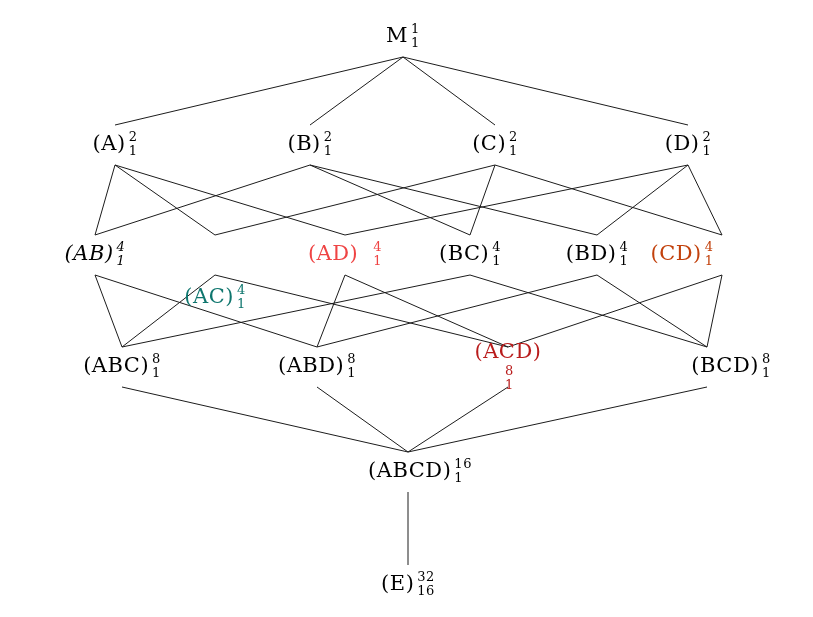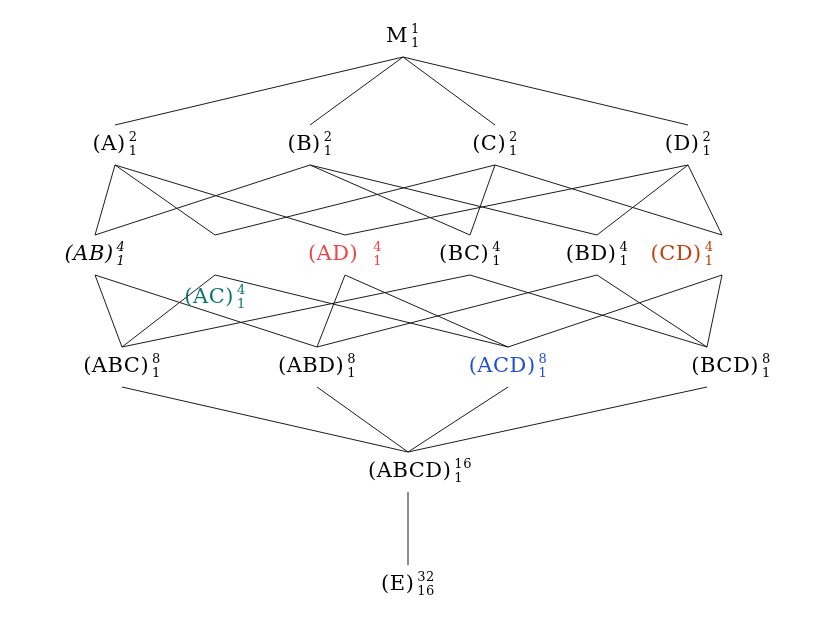--- a/index.html
+++ b/index.html
@@ -166,21 +166,21 @@
           <span>1</span>
         </span>
       </div>
       <div class="node" style="left: 317px; top: 365px; color: rgb(0, 0, 0);">
         <span class="lbl">(ABD)</span>
         <span class="scripts">
           <span>8</span>
           <span>1</span>
         </span>
       </div>
-      <div class="node" style="left: 508px; top: 365px; color: #1d4ed8;">
+      <div class="node" style="left: 508px; top: 365px; color: #b91c1c; flex-direction: column;">
         <span class="lbl">(ACD)</span>
         <span class="scripts">
           <span>8</span>
           <span>1</span>
         </span>
       </div>
       <div class="node" style="left: 731px; top: 365px; color: rgb(0, 0, 0);">
         <span class="lbl">(BCD)</span>
         <span class="scripts">
           <span>8</span>

